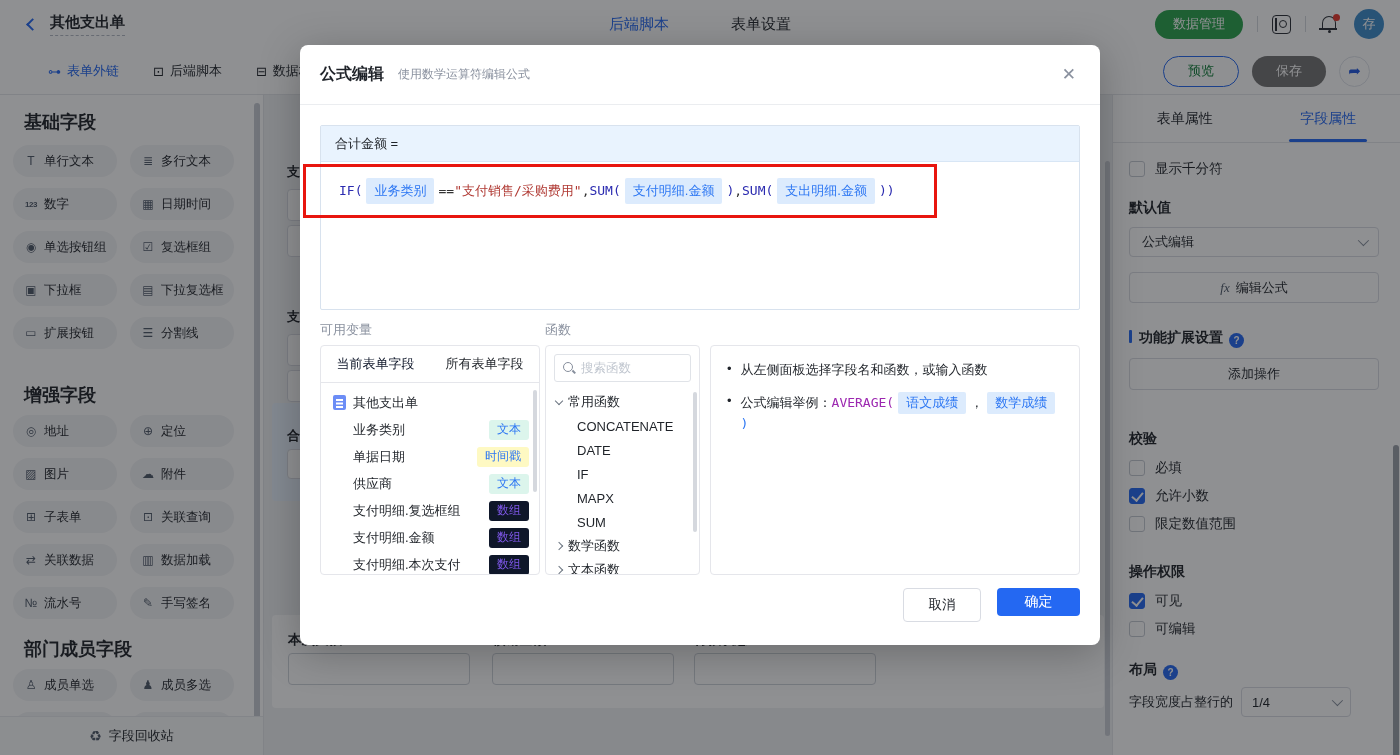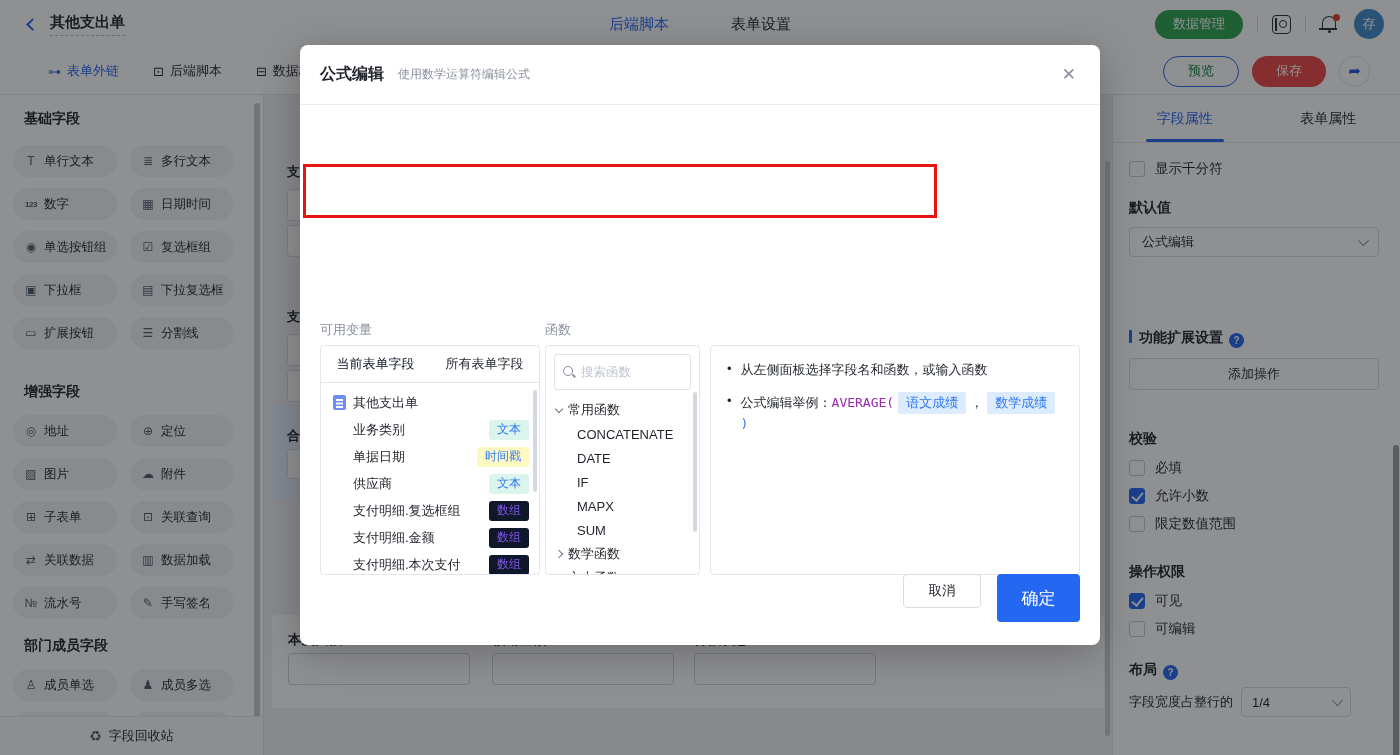--- a/index.html
+++ b/index.html
@@ -29,26 +29,26 @@
   .avatar { width:30px; height:30px; border-radius:50%; background:#3e8ccb; color:#fff; font-size:13px; display:flex; align-items:center; justify-content:center; cursor:pointer; }
 
   
   .toolbar { position:absolute; left:0; top:48px; width:1400px; height:47px; background:#fff; border-bottom:1px solid #e5e6eb; display:flex; align-items:center; z-index:1; }
   .tool-items { display:flex; gap:34px; margin-left:48px; }
   .tool-item { display:flex; align-items:center; gap:6px; font-size:13px; cursor:pointer; color:#1f2329; }
   .tool-item.active { color:#2468f2; }
   .tico { font-size:13px; line-height:1; }
   .toolbar-right { position:absolute; right:30px; display:flex; align-items:center; gap:13px; }
   .btn-preview { height:31px; padding:0 24px; border:1px solid #2468f2; color:#15803d; background:#fff; border-radius:16px; font-size:13px; cursor:pointer; }
-  .btn-save { height:31px; padding:0 24px; border:none; color:#fff; background:#ef4444; border-radius:16px; font-size:13px; cursor:pointer; }
+  .btn-save { height:31px; padding:0 24px; border:none; color:#fff; background:#737373; border-radius:16px; font-size:13px; cursor:pointer; }
   .btn-share { width:31px; height:31px; border-radius:50%; background:#fff; border:1px solid #dfe3ea; color:#2157e0; font-size:15px; display:flex; align-items:center; justify-content:center; cursor:pointer; }
 
   
   .sidebar { position:absolute; left:0; top:95px; width:264px; height:660px; background:#fff; border-right:1px solid #e5e6eb; z-index:1; }
-  .sec-title { position:absolute; left:24px; font-size:14px; font-weight:700; }
+  .sec-title { position:absolute; left:24px; font-size:18px; font-weight:700; }
   .fgrid { position:absolute; left:13px; width:238px; display:grid; grid-template-columns:104px 104px; gap:11px 13px; }
   .fi { height:32px; background:#f2f3f5; border-radius:16px; display:flex; align-items:center; padding-left:11px; gap:6px; font-size:12.5px; color:#1f2329; cursor:pointer; white-space:nowrap; }
   .fi .ic { color:#4e5969; font-size:12px; width:14px; text-align:center; flex:none; }
   .ic.small { font-size:8px; font-weight:700; letter-spacing:-0.5px; }
   .sb-scroll { position:absolute; right:3px; top:8px; width:6px; height:632px; background:#c6cad1; border-radius:3px; }
   .recycle { position:absolute; left:0; bottom:0; width:263px; height:39px; background:#fafbfc; border-top:1px solid #e9eaee; display:flex; align-items:center; justify-content:center; gap:7px; font-size:13px; color:#3f4document5; cursor:pointer; }
   .recycle-ic { font-size:14px; color:#4e5969; }
 
   
   .canvas { position:absolute; left:264px; top:95px; width:848px; height:660px; background:#f0f1f4; z-index:1; }
@@ -110,40 +110,40 @@
   .tree-row { height:27px; display:flex; align-items:center; gap:7px; font-size:13px; cursor:pointer; }
   .tree-row.field { padding-left:20px; }
   .doc-ic { width:13px; height:15px; background:#6c8df6; border-radius:2px; position:relative; flex:none; }
   .doc-ic::after { content:""; position:absolute; left:3px; right:3px; top:4px; height:1.5px; background:#fff; box-shadow:0 3.5px 0 #fff, 0 7px 0 #fff; }
   .badge { margin-left:auto; font-size:12px; border-radius:3px; padding:1.5px 8px; }
   .bg-text { background:#dcf5ec; color:#2d77f3; }
   .bg-time { background:#fef9c3; color:#2d77f3; }
   .bg-array { background:#0f172a; color:#7e57e8; }
   .v-scroll { position:absolute; right:2px; top:44px; width:4px; height:102px; background:#d5d8de; border-radius:2px; }
   .fn-panel { left:245px; width:155px; height:230px; }
-  .fn-search { margin:8px; height:36px; border:1px solid #e0e3e8; border-radius:3px; display:flex; align-items:center; padding:0 8px; gap:6px; }
+  .fn-search { margin:8px; height:28px; border:1px solid #e0e3e8; border-radius:3px; display:flex; align-items:center; padding:0 8px; gap:6px; }
   .mag { position:relative; width:12px; height:12px; flex:none; }
   .mag::before { content:""; position:absolute; left:0; top:0; width:8px; height:8px; border:1.5px solid #868e9c; border-radius:50%; }
   .mag::after { content:""; position:absolute; left:8.5px; top:8.5px; width:4px; height:1.5px; background:#868e9c; transform:rotate(45deg); }
   .fn-search input { border:none; outline:none; width:100%; font-size:12.5px; font-family:inherit; color:#1f2329; }
   .fn-search input::placeholder { color:#c0c6cf; }
   .fn-row { height:24px; display:flex; align-items:center; gap:6px; padding-left:10px; font-size:13px; cursor:pointer; }
   .fn-row .arr { width:6px; height:6px; border-right:1.4px solid #6b7480; border-bottom:1.4px solid #6b7480; flex:none; }
   .arr.down { transform:rotate(45deg); margin-top:-3px; }
   .arr.right { transform:rotate(-45deg); }
   .fn-item { padding-left:31px; font-size:13px; height:24px; display:flex; align-items:center; cursor:pointer; }
   .f-scroll { position:absolute; right:2px; top:46px; width:4px; height:140px; background:#d5d8de; border-radius:2px; }
   .help-panel { left:410px; width:370px; height:230px; padding:14px 16px; }
   .help-row { display:flex; gap:9px; font-size:13px; line-height:20px; margin-bottom:12px; align-items:flex-start; }
   .bullet { color:#3c4musical250; margin-top:-1px; }
   .fn-name { color:#9c27b0; font-family:"DejaVu Sans Mono","Liberation Mono",monospace; }
   .paren { color:#2d77f3; font-family:"DejaVu Sans Mono","Liberation Mono",monospace; }
   .m-foot { position:absolute; right:20px; bottom:23px; display:flex; gap:16px;padding-left:9px; }
   .btn-cancel { width:78px; height:34px; border:1px solid #d9dce3; border-radius:4px; background:#fff; font-size:13.5px; cursor:pointer; color:#1f2329; }
-  .btn-ok { width:83px; height:48px; border:none; border-radius:4px; background:#2468f2; color:#fff; font-size:17px; cursor:pointer; }
+  .btn-ok { width:83px; height:28px; border:none; border-radius:4px; background:#2468f2; color:#fff; font-size:14px; cursor:pointer; }
 
   
   .red-annot { position:absolute; left:303px; top:164px; width:634px; height:54px; border:3px solid #e8150e; z-index:30; pointer-events:none; }
 </style>
 </head>
 <body>
 
 <div id="app">
 
   <div class="topbar">
@@ -326,31 +326,35 @@
           <span>付款状态</span>
           <span class="eye-off"></span>
         </div>
       <div class="cv-f-input" style="left:422px"></div>
     </div>
     <div class="cv-scroll"></div>
   </div>
 
   <div class="rpanel">
     <div class="rp-tabs">
+      <div class="rp-tab">表单属性</div>
       <div class="rp-tab active">字段属性</div>
-      <div class="rp-tab">表单属性</div>
     </div>
     <div class="cb-row" style="top:65px">
       <span class="cb"></span>
       <span>显示千分符</span>
     </div>
     <div class="rp-h" style="top:104px">默认值</div>
     <div class="rp-select" style="top:132px">
       <span>公式编辑</span>
       <span class="sel-arrow"></span>
+    </div>
+    <div class="rp-btn" style="top:177px">
+      <span class="fx">fx</span>
+      <span>编辑公式</span>
     </div>
     <div class="rp-h" style="top:234px">
       <span class="accent-bar"></span><span>功能扩展设置</span><span class="q-icon">?</span>
     </div>
     <div class="rp-btn" style="top:263px;height:32px">
       <span>添加操作</span>
     </div>
     <div class="rp-h" style="top:335px">校验</div>
     <div class="cb-row" style="top:364px">
       <span class="cb"></span>
@@ -388,20 +392,26 @@
 
   <div class="overlay"></div>
 
   <div class="modal">
     <div class="m-head">
       <span class="m-title">公式编辑</span>
       <span class="m-sub">使用数学运算符编辑公式</span>
       <span class="m-close">✕</span>
     </div>
 
+    <div class="fml-box">
+      <div class="fml-head">合计金额 =</div>
+      <div class="fml-body">
+        <span class="k">IF(</span><span class="tok">业务类别</span><span class="p">==</span><span class="s">"支付销售/采购费用"</span><span class="p">,</span><span class="k">SUM(</span><span class="tok">支付明细.金额</span><span class="k">)</span><span class="p">,</span><span class="k">SUM(</span><span class="tok">支出明细.金额</span><span class="k">))</span>
+      </div>
+    </div>
 
     <span class="m-sec-label" style="left:20px">可用变量</span>
     <div class="panel var-panel">
       <div class="var-tabs">
         <div class="var-tab active">当前表单字段</div>
         <div class="var-tab">所有表单字段</div>
       </div>
       <div class="tree">
         <div class="tree-row">
           <span class="doc-ic"></span>

